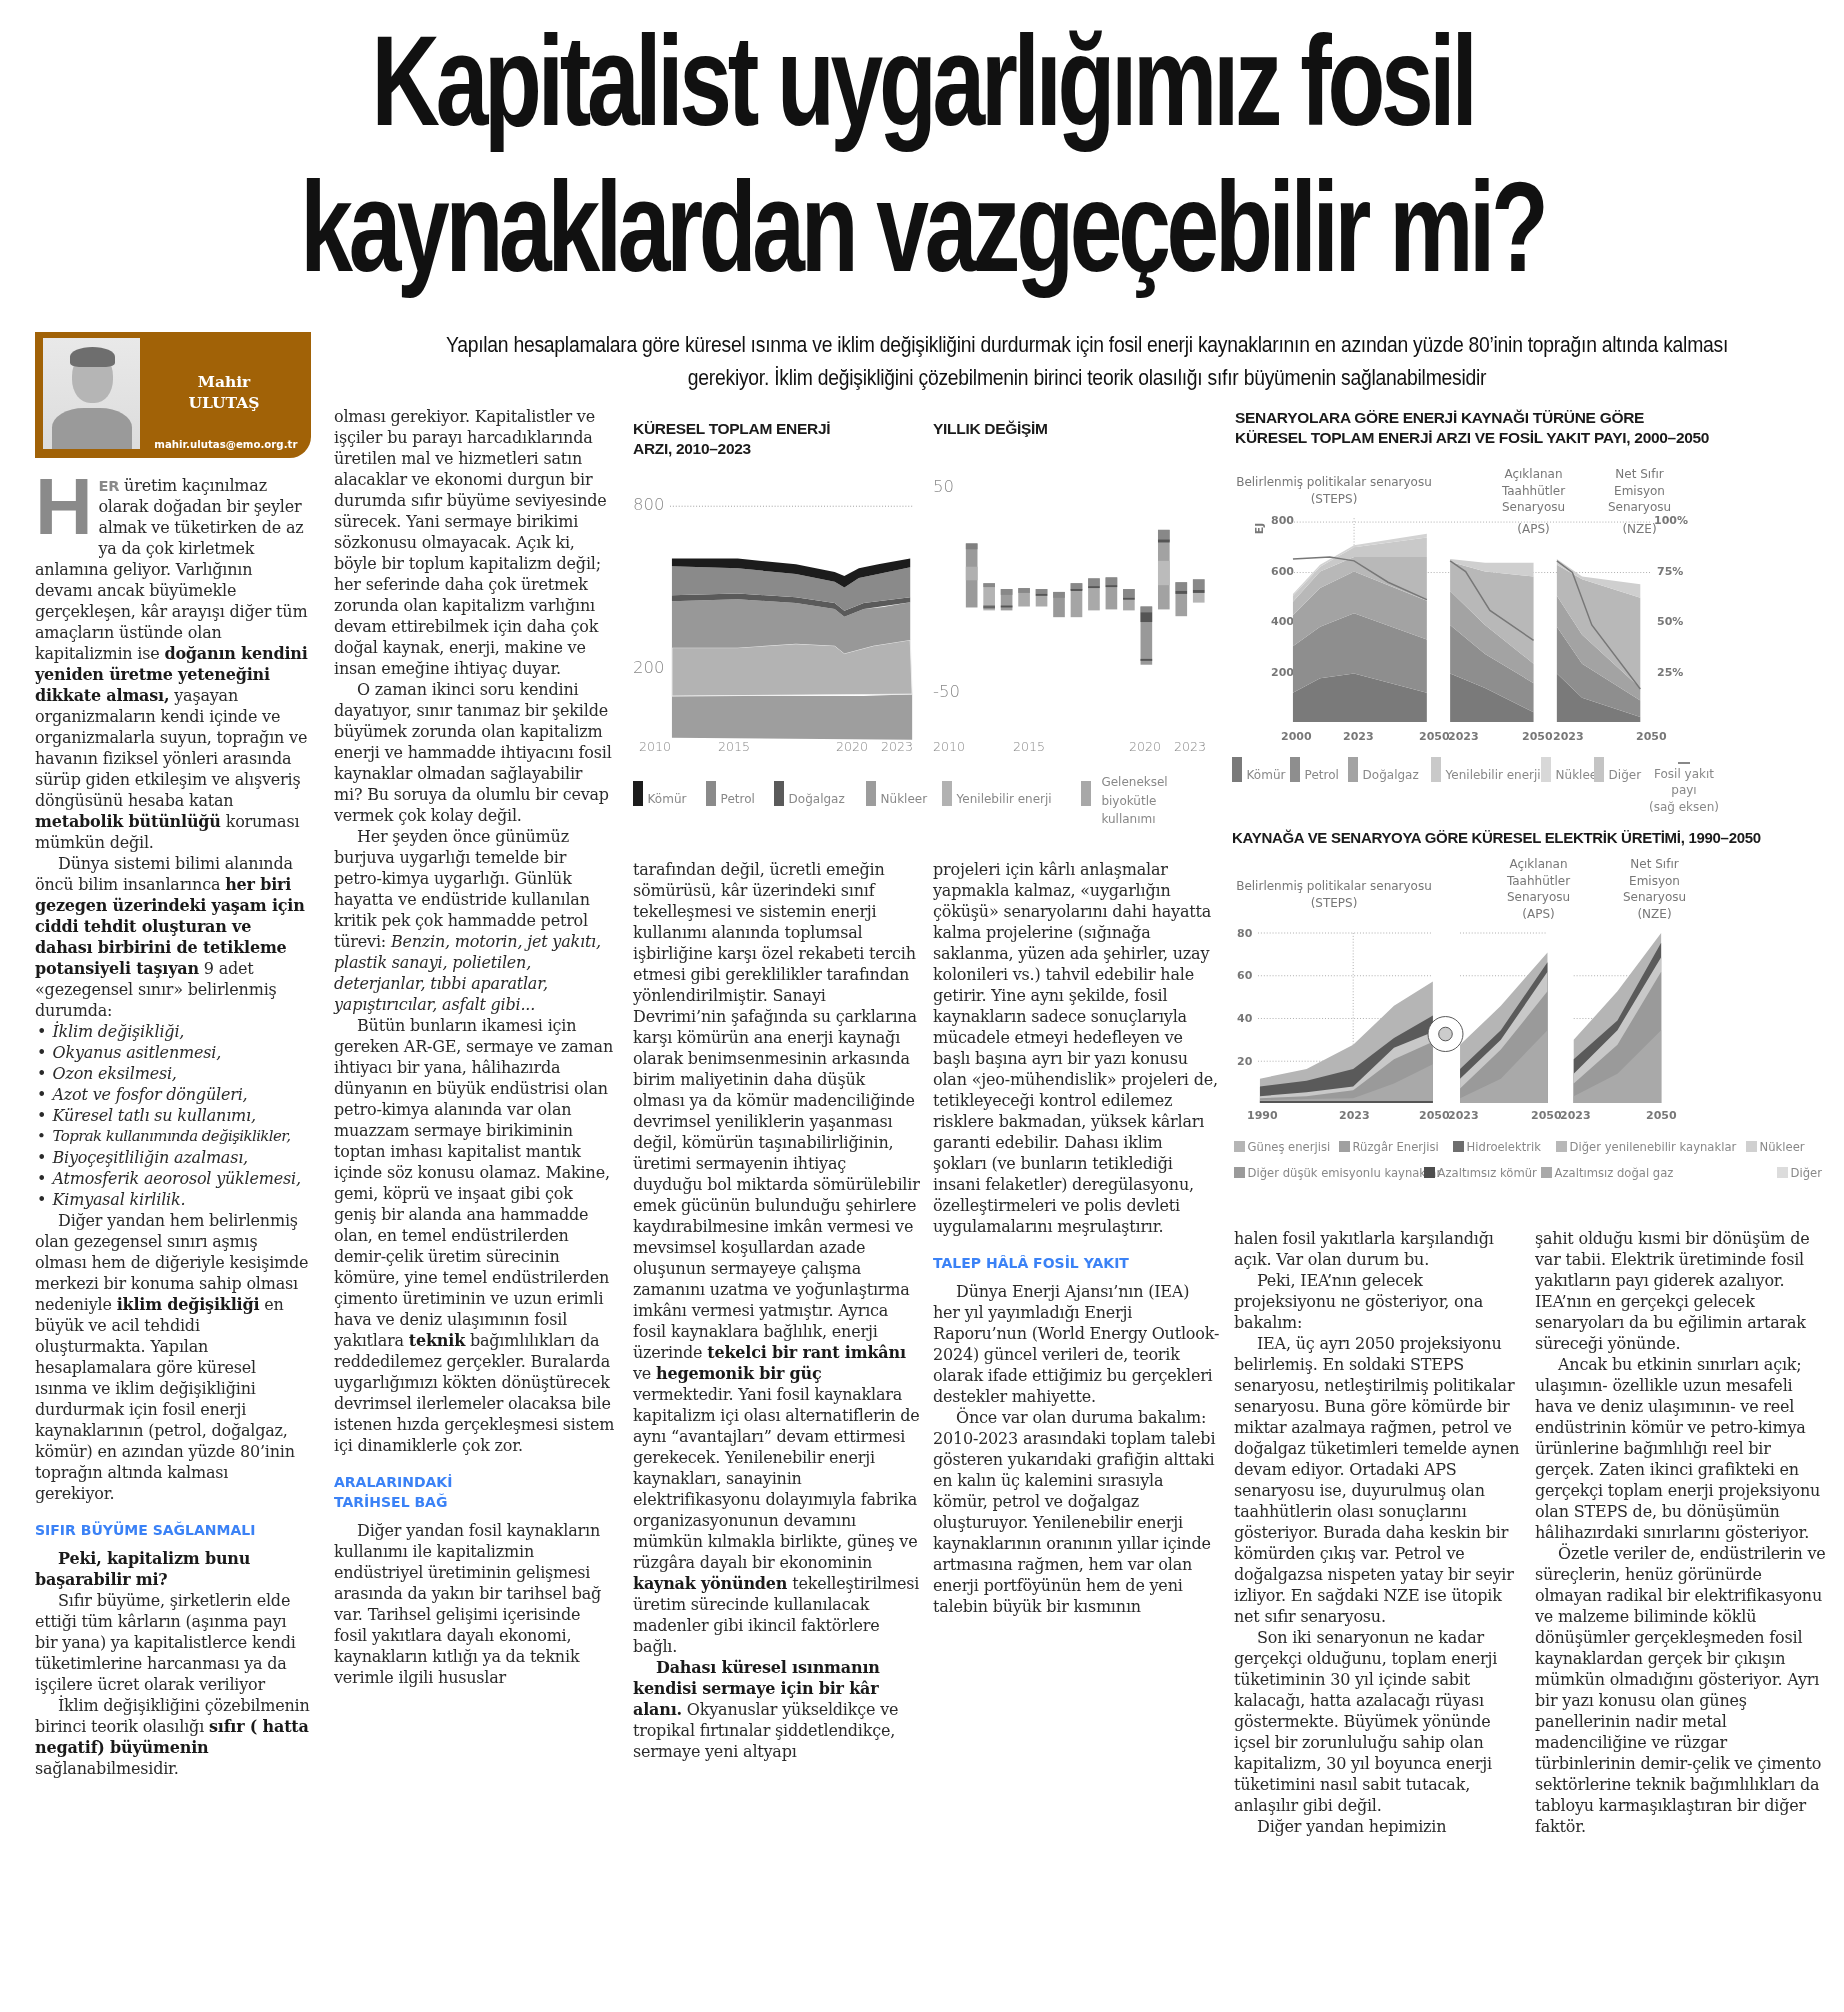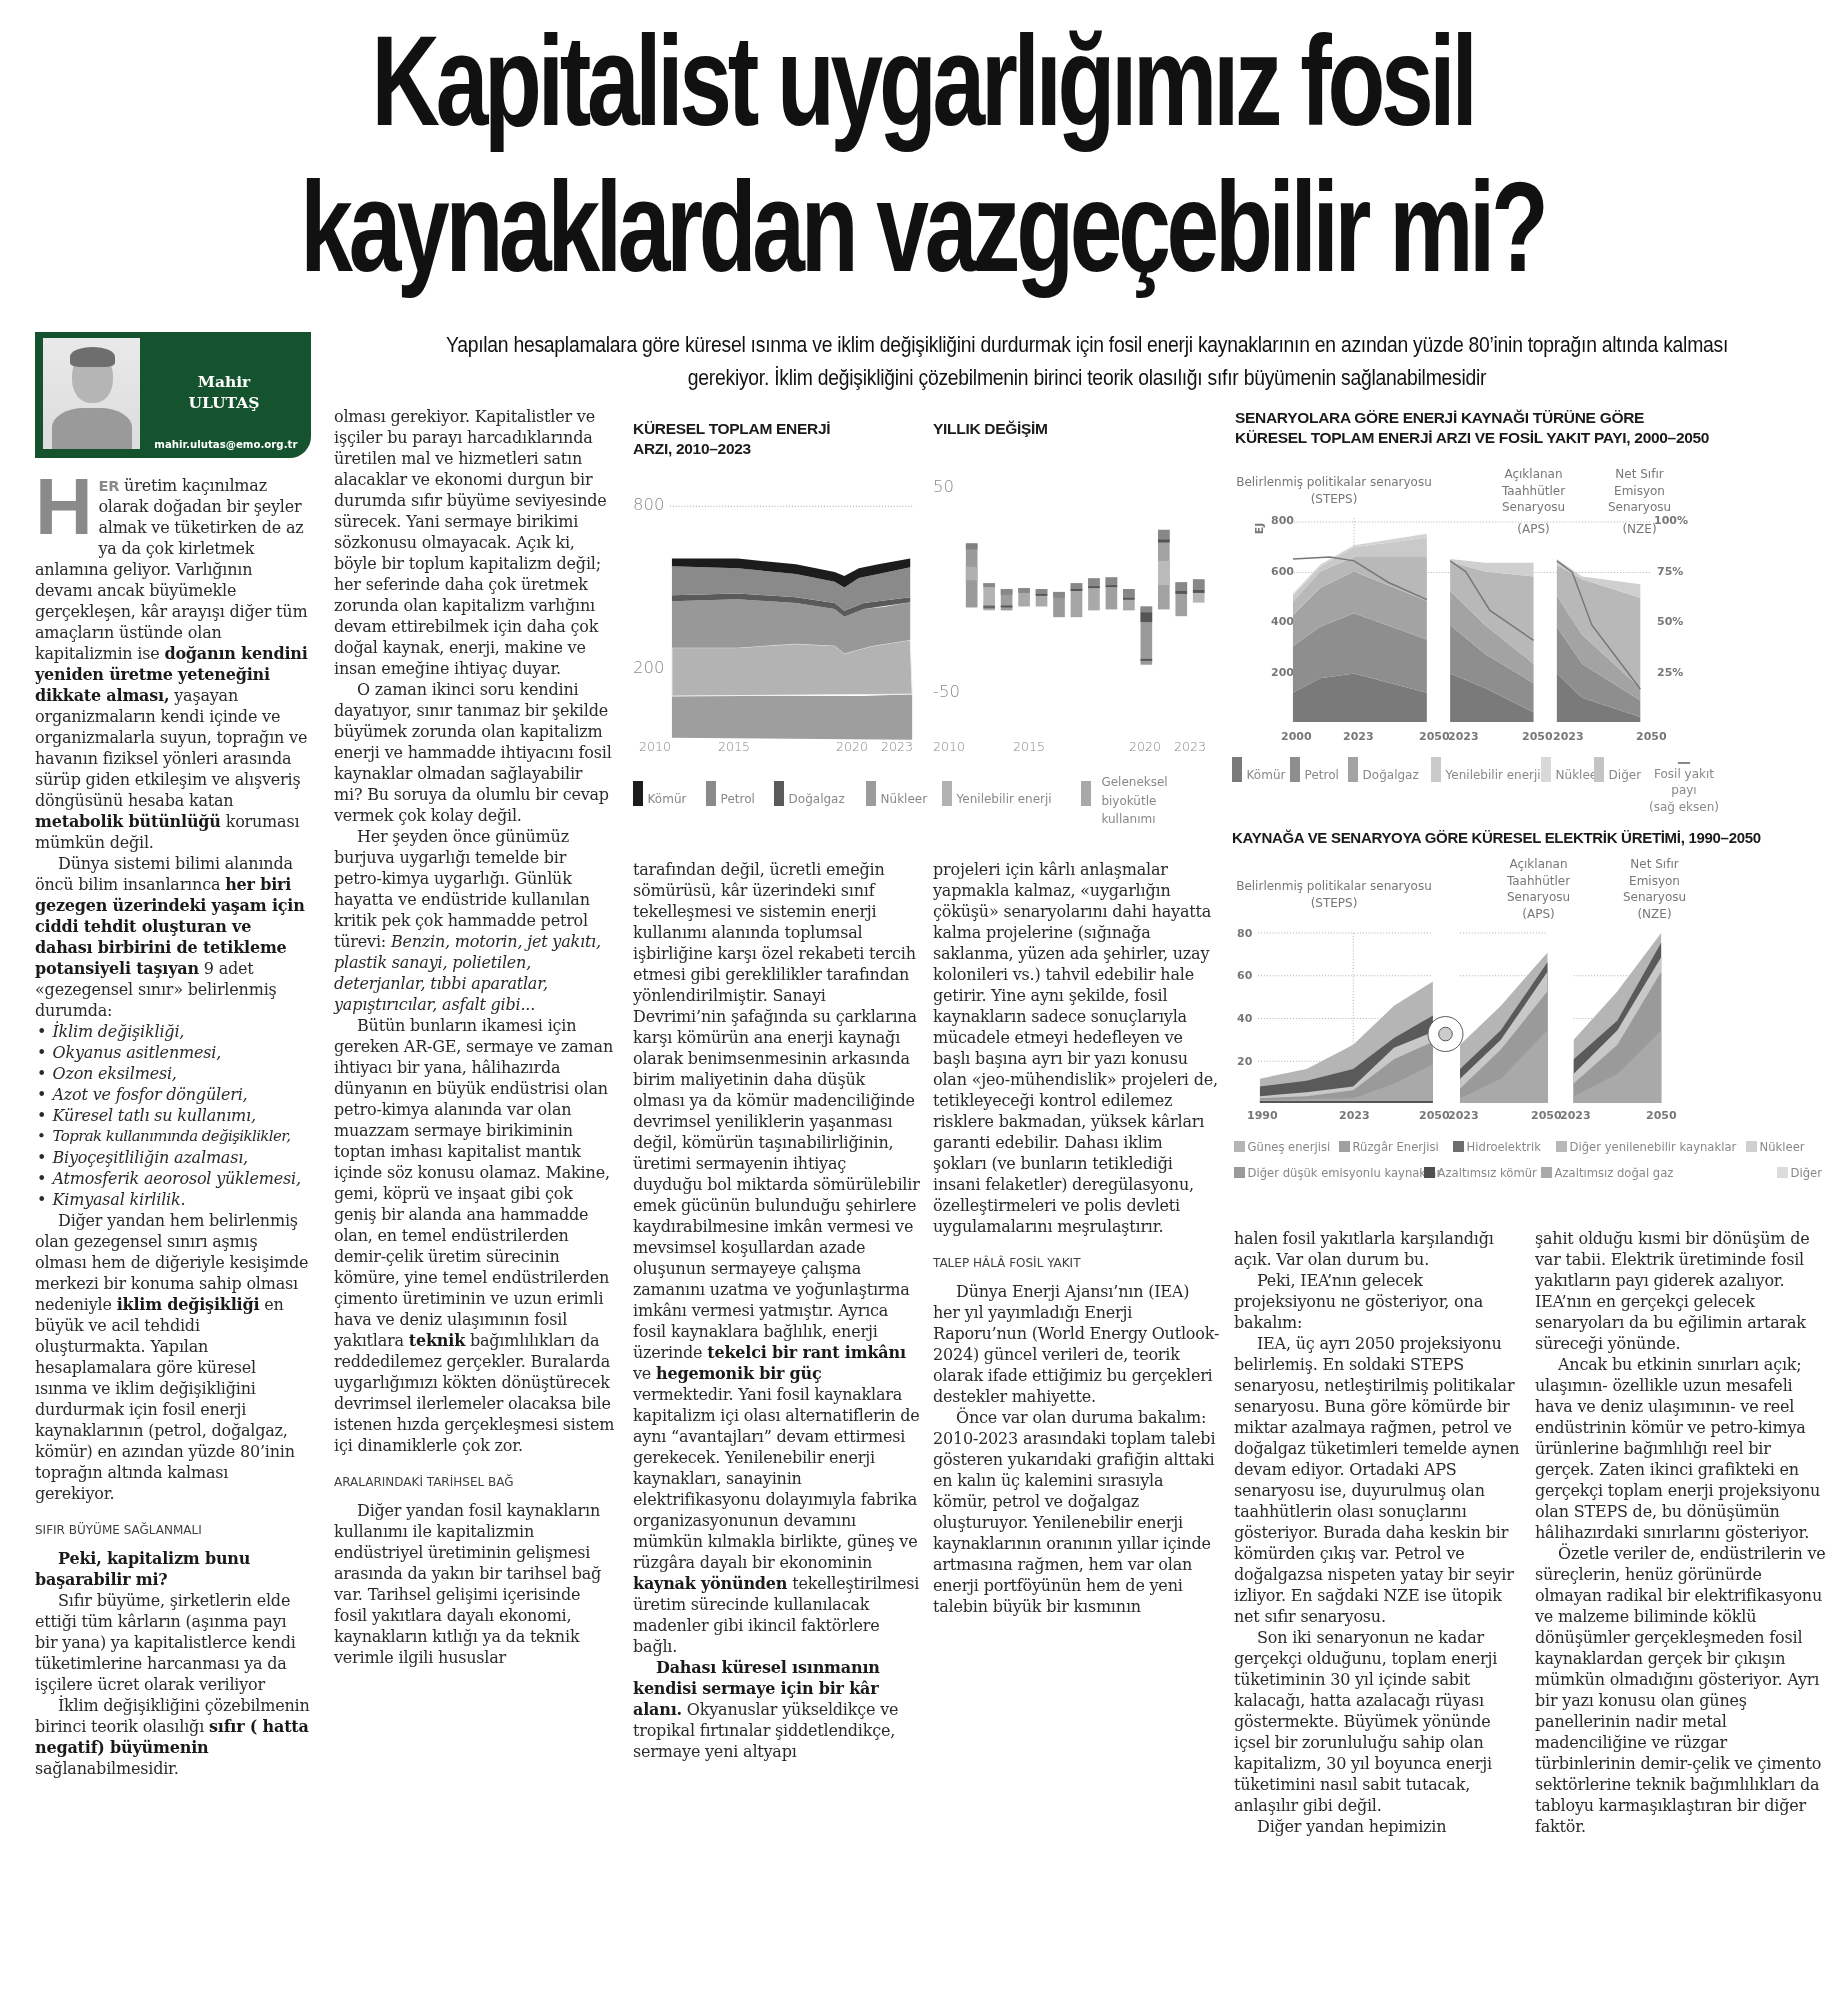--- a/index.html
+++ b/index.html
@@ -9,21 +9,21 @@
   .headline {
     position: absolute; left: 0; top: 7.8px; width: 1845px; text-align: center;
     font-family: "Liberation Sans", sans-serif; font-weight: 700; color: #111;
     font-size: 128px; line-height: 146px; letter-spacing: -5.8px;
     transform: scaleX(0.74); transform-origin: center top;
   }
   .headline span { display: block; white-space: nowrap; }
 
   .byline-box {
     position: absolute; left: 35px; top: 332px; width: 276px; height: 126px;
-    background: #14532d; border-bottom-right-radius: 21.3px;
+    background: #a16207; border-bottom-right-radius: 21.3px;
   }
   .byline-photo {
     position: absolute; left: 7.8px; top: 5.8px; width: 97px; height: 111px;
     background: linear-gradient(180deg,#e9e9e9 0%,#dcdcdc 100%); overflow: hidden;
   }
   .byline-photo .head { position: absolute; left: 29px; top: 13.6px; width: 41px; height: 52px; border-radius: 48% 48% 45% 45%; background: #b5b5b5; }
   .byline-photo .hair { position: absolute; left: 27px; top: 9.7px; width: 45px; height: 19.4px; border-radius: 50% 50% 20% 20%; background: #6e6e6e; }
   .byline-photo .body { position: absolute; left: 9.7px; top: 70px; width: 80px; height: 49px; border-radius: 40% 40% 0 0; background: #9a9a9a; }
   .byline-name {
     position: absolute; left: 116px; top: 39px; width: 146px; text-align: center;
@@ -42,22 +42,22 @@
 
   .col {
     position: absolute; font-family: "DejaVu Serif", serif; font-size: 16px; line-height: 21px;
     color: #2a2a2a; letter-spacing: -0.2px;
   }
   .col p { text-indent: 23px; }
   .col p.noindent { text-indent: 0; }
   .col b { font-weight: 700; color: #1a1a1a; }
   .col i { font-style: italic; }
   .col h3 {
-    font-family: "DejaVu Sans", sans-serif; font-weight: 400; font-size: 12px; line-height: 20.4px;
-    color: #404040; margin: 15.5px 0 7.8px 0; text-indent: 0; letter-spacing: 0;
+    font-family: "DejaVu Sans", sans-serif; font-weight: 700; font-size: 14px; line-height: 20.4px;
+    color: #3b82f6; margin: 15.5px 0 7.8px 0; text-indent: 0; letter-spacing: 0;
   }
   .col ul { list-style: none; }
   .col ul li { font-style: italic; padding-left: 17.5px; position: relative; }
   .col ul li::before { content: "•"; position: absolute; left: 1.9px; font-style: normal; }
   .dropcap {
     float: left; font-family: "Liberation Sans", sans-serif; font-weight: 700; color: #8a8a8a;
     font-size: 80px; line-height: 60px; margin: 1.9px 5.8px 0 0; height: 62px;
   }
   .dropcap-rest { font-family: "DejaVu Sans", sans-serif; font-weight: 700; color: #8a8a8a; font-size: 14.6px; }
 

